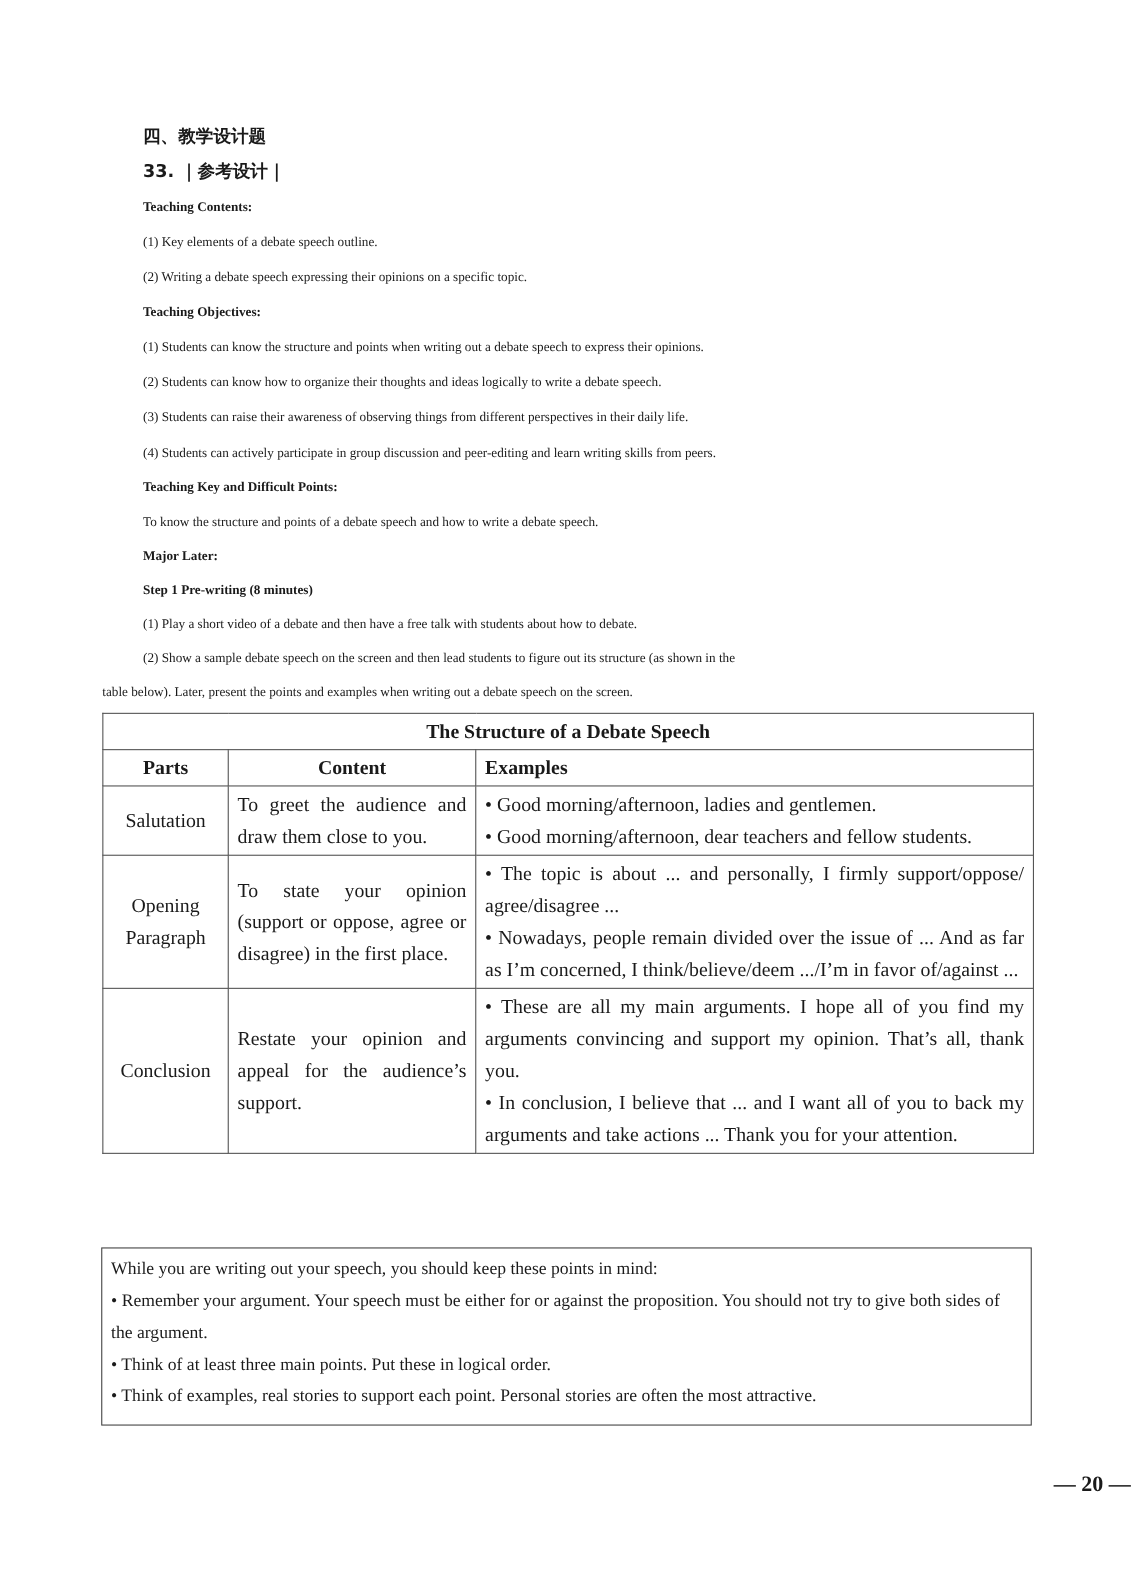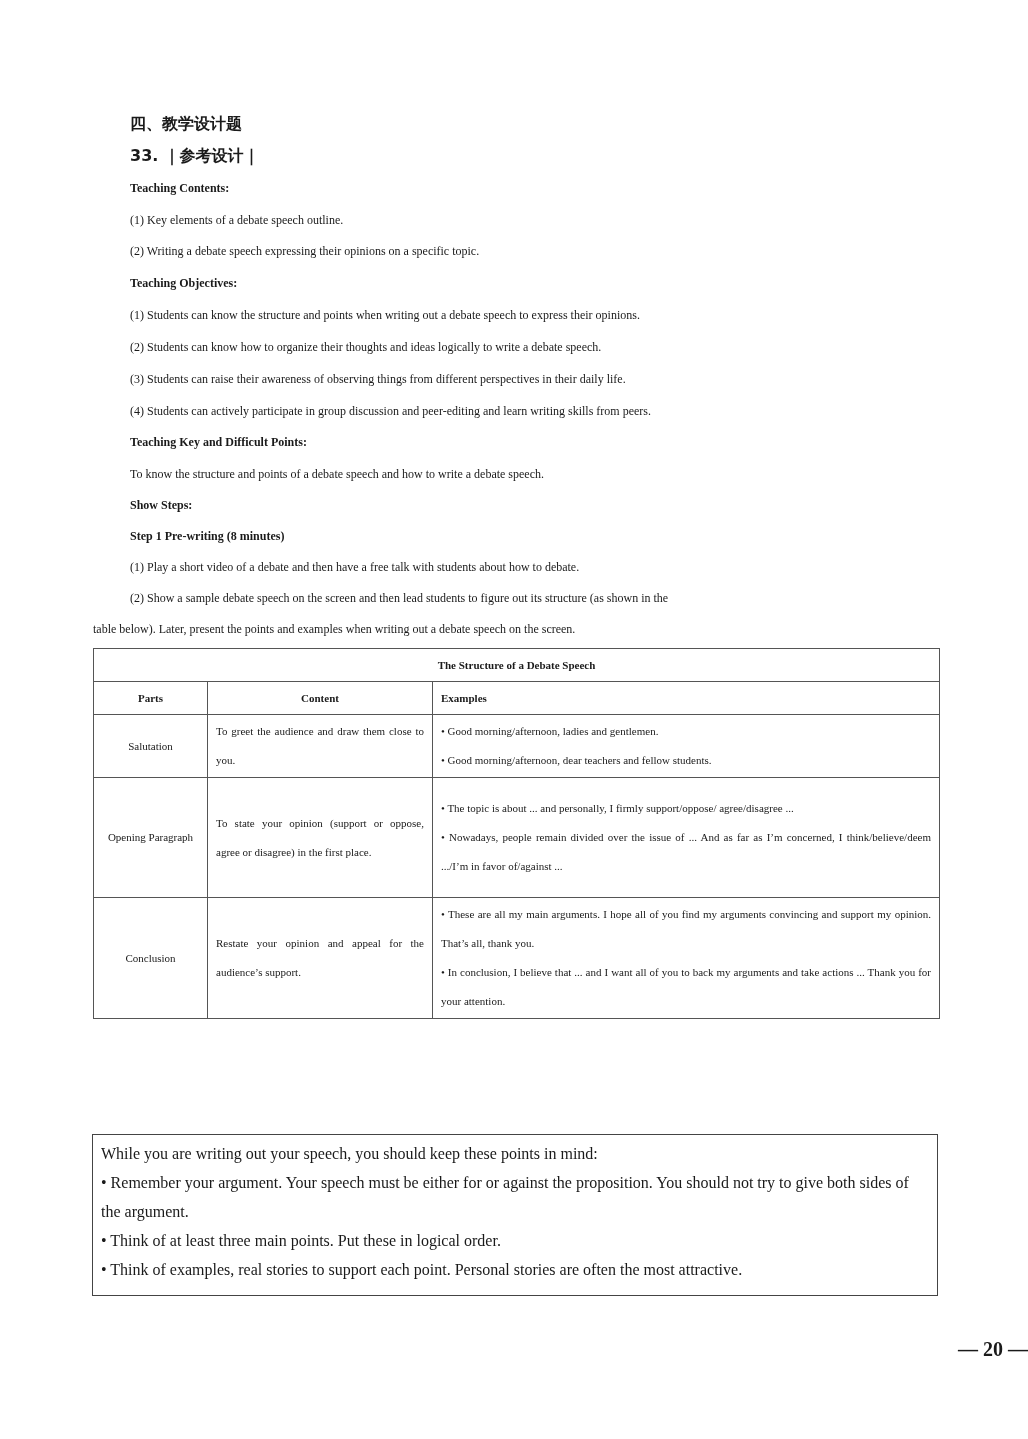--- a/index.html
+++ b/index.html
@@ -9,21 +9,21 @@
       color: #1a1a1a;
     }
     .page { position: absolute; left: 0; top: 0; width: 1028px; height: 1439px; }
     .line { position: absolute; left: 130px; font-size: 12px; line-height: 20px; white-space: nowrap; }
     .cjk { font-family: "DejaVu Sans", sans-serif; font-weight: bold; font-size: 16px; }
     .bold { font-weight: bold; }
     .cont { left: 93px; }
 
     table.structure {
       position: absolute; left: 93px; top: 648px; width: 847px;
-      border-collapse: collapse; font-size: 11px; line-height: 29px;
+      border-collapse: collapse; font-size: 18px; line-height: 29px;
     }
     table.structure td, table.structure th {
       border: 1.4px solid #555; padding: 2px 8px; vertical-align: middle;
     }
     table.structure th { font-weight: bold; text-align: center; line-height: 28px; }
     .col-parts { width: 97px; text-align: center; }
     .col-content { width: 208px; text-align: justify; }
     .col-examples { text-align: justify; }
     .ex-item { display: block; }
 
@@ -53,21 +53,21 @@
 
   <div class="line bold" style="top:273px;">Teaching Objectives:</div>
   <div class="line" style="top:305px;">(1) Students can know the structure and points when writing out a debate speech to express their opinions.</div>
   <div class="line" style="top:337px;">(2) Students can know how to organize their thoughts and ideas logically to write a debate speech.</div>
   <div class="line" style="top:369px;">(3) Students can raise their awareness of observing things from different perspectives in their daily life.</div>
   <div class="line" style="top:401px;">(4) Students can actively participate in group discussion and peer-editing and learn writing skills from peers.</div>
 
   <div class="line bold" style="top:432px;">Teaching Key and Difficult Points:</div>
   <div class="line" style="top:464px;">To know the structure and points of a debate speech and how to write a debate speech.</div>
 
-  <div class="line bold" style="top:495px;">Show Steps:</div>
+  <div class="line bold" style="top:495px;">Major Later:</div>
   <div class="line bold" style="top:526px;">Step 1 Pre-writing (8 minutes)</div>
   <div class="line" style="top:557px;">(1) Play a short video of a debate and then have a free talk with students about how to debate.</div>
   <div class="line" style="top:588px;">(2) Show a sample debate speech on the screen and then lead students to figure out its structure (as shown in the</div>
   <div class="line cont" style="top:619px;">table below). Later, present the points and examples when writing out a debate speech on the screen.</div>
 
   <table class="structure">
     <tbody>
         <tr>
       <th colspan="3">The Structure of a Debate Speech</th>
     </tr>

